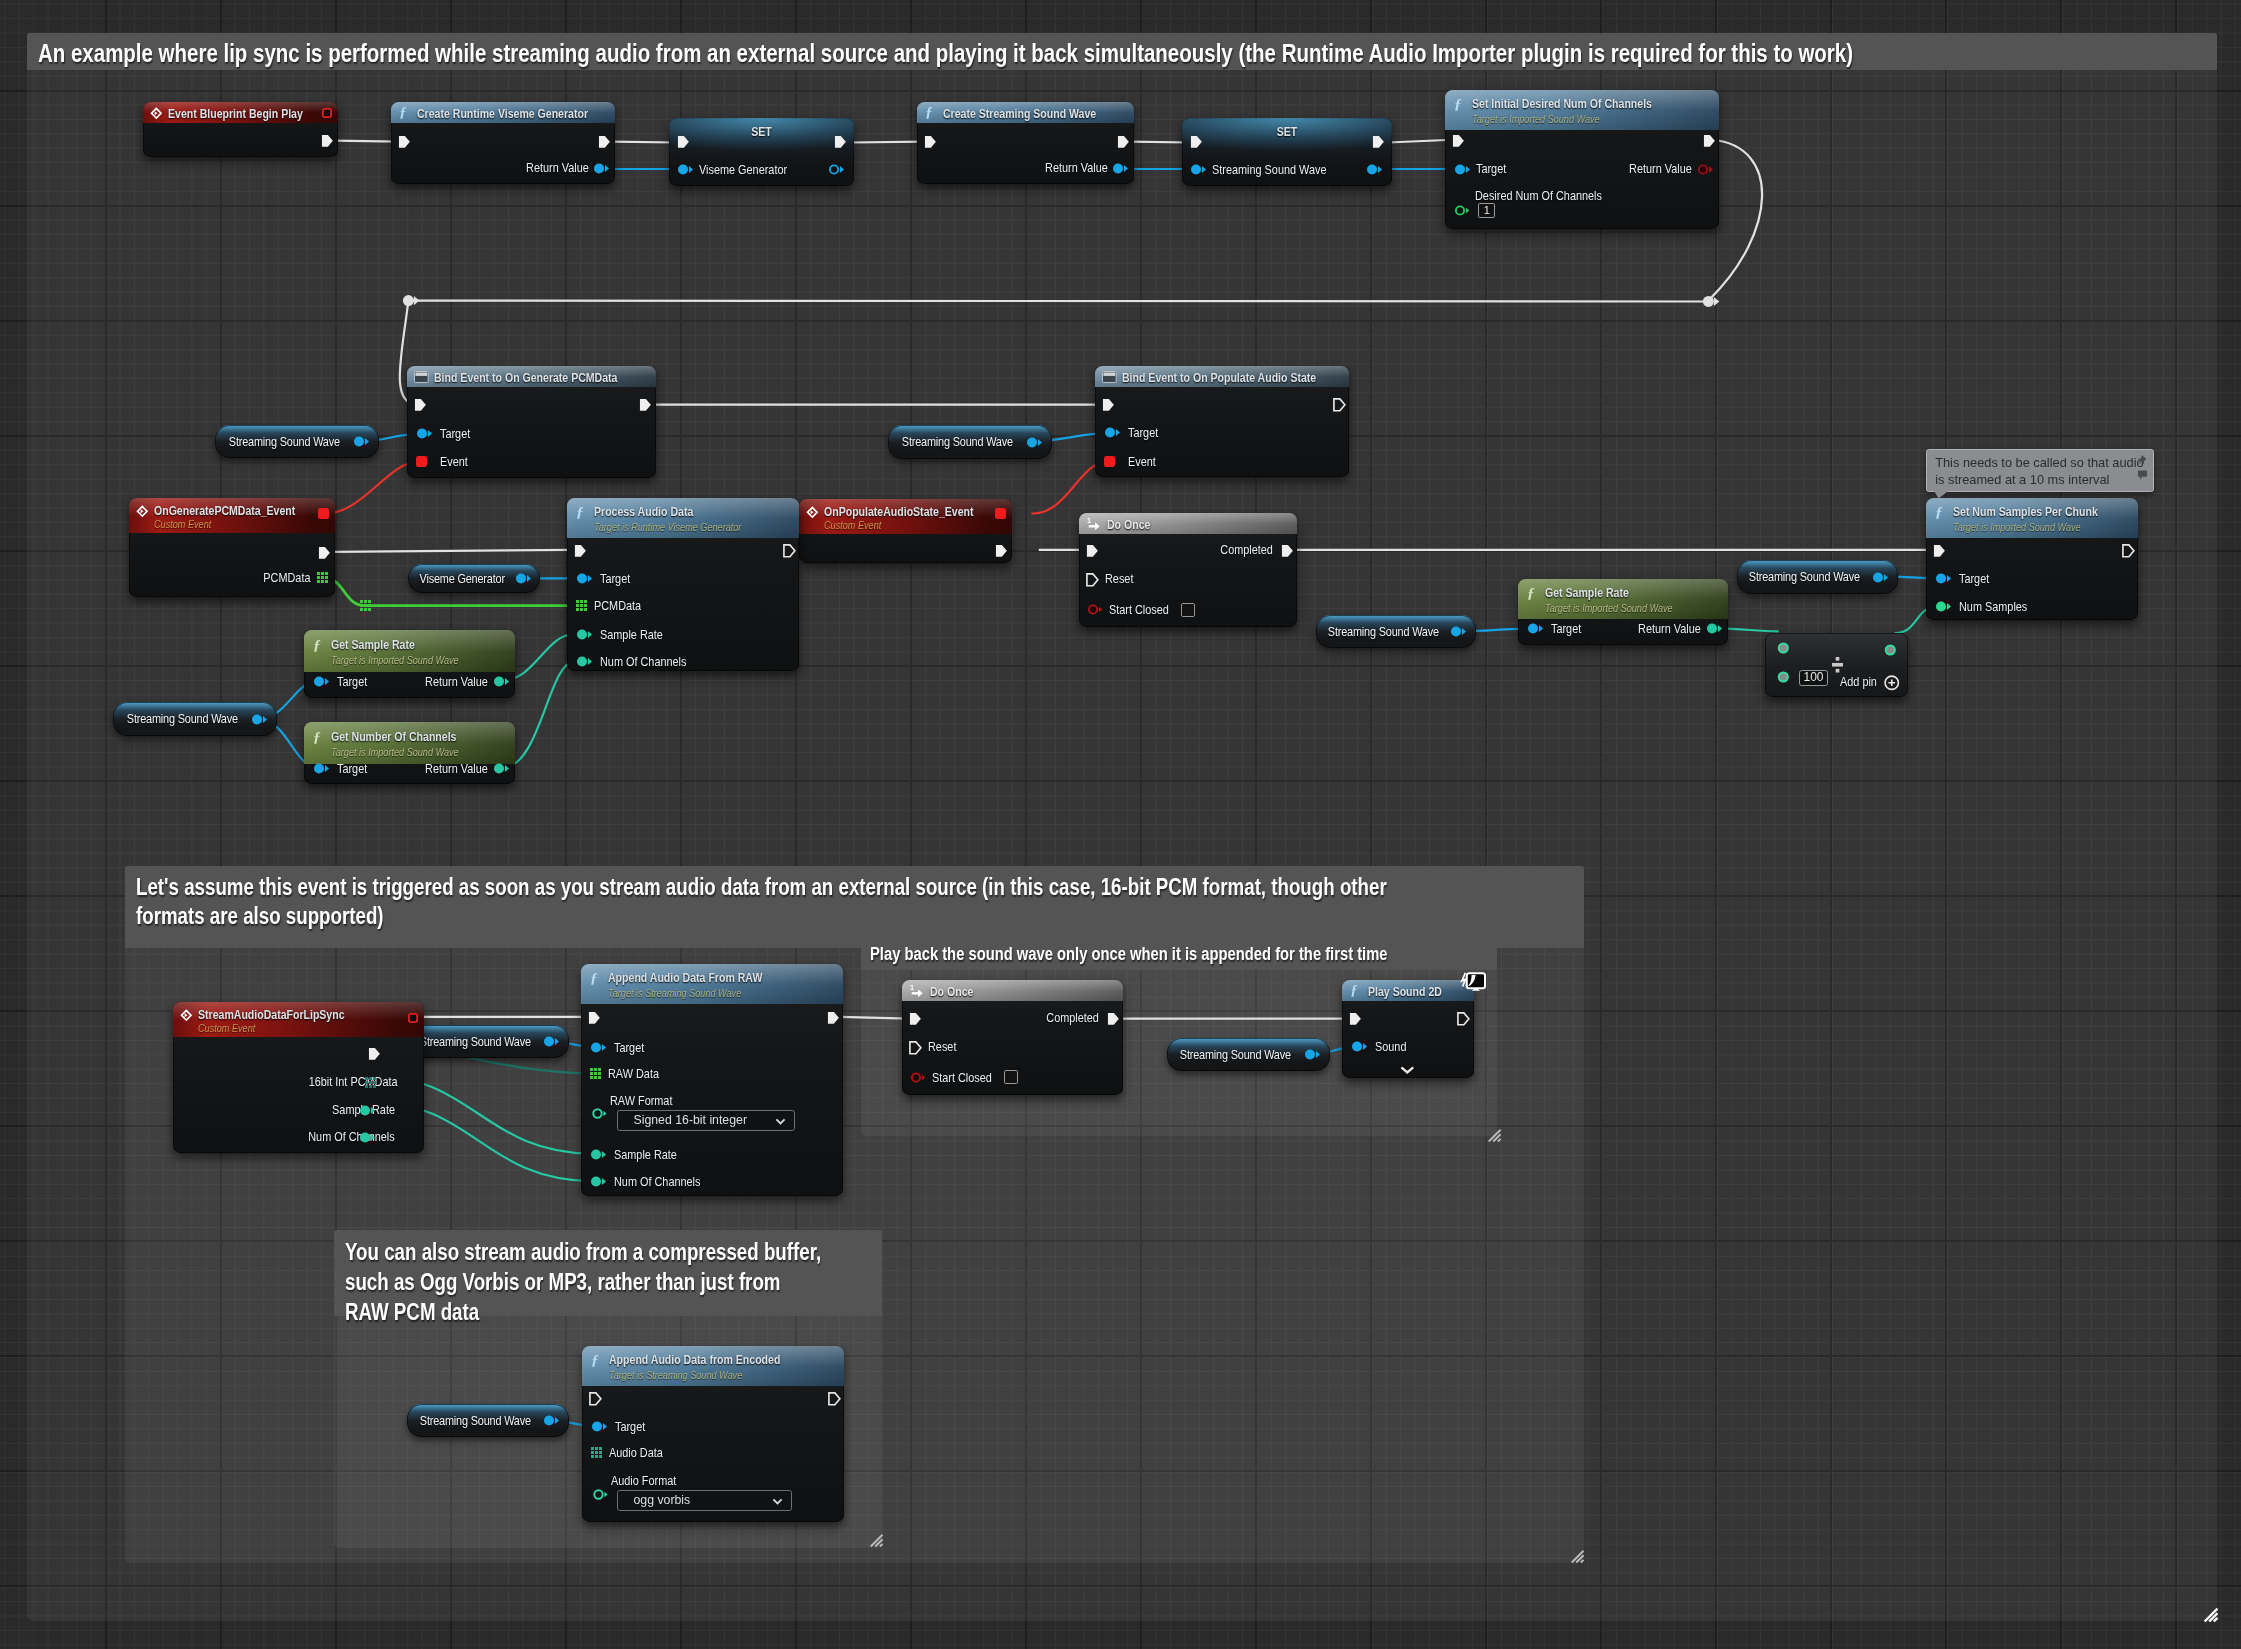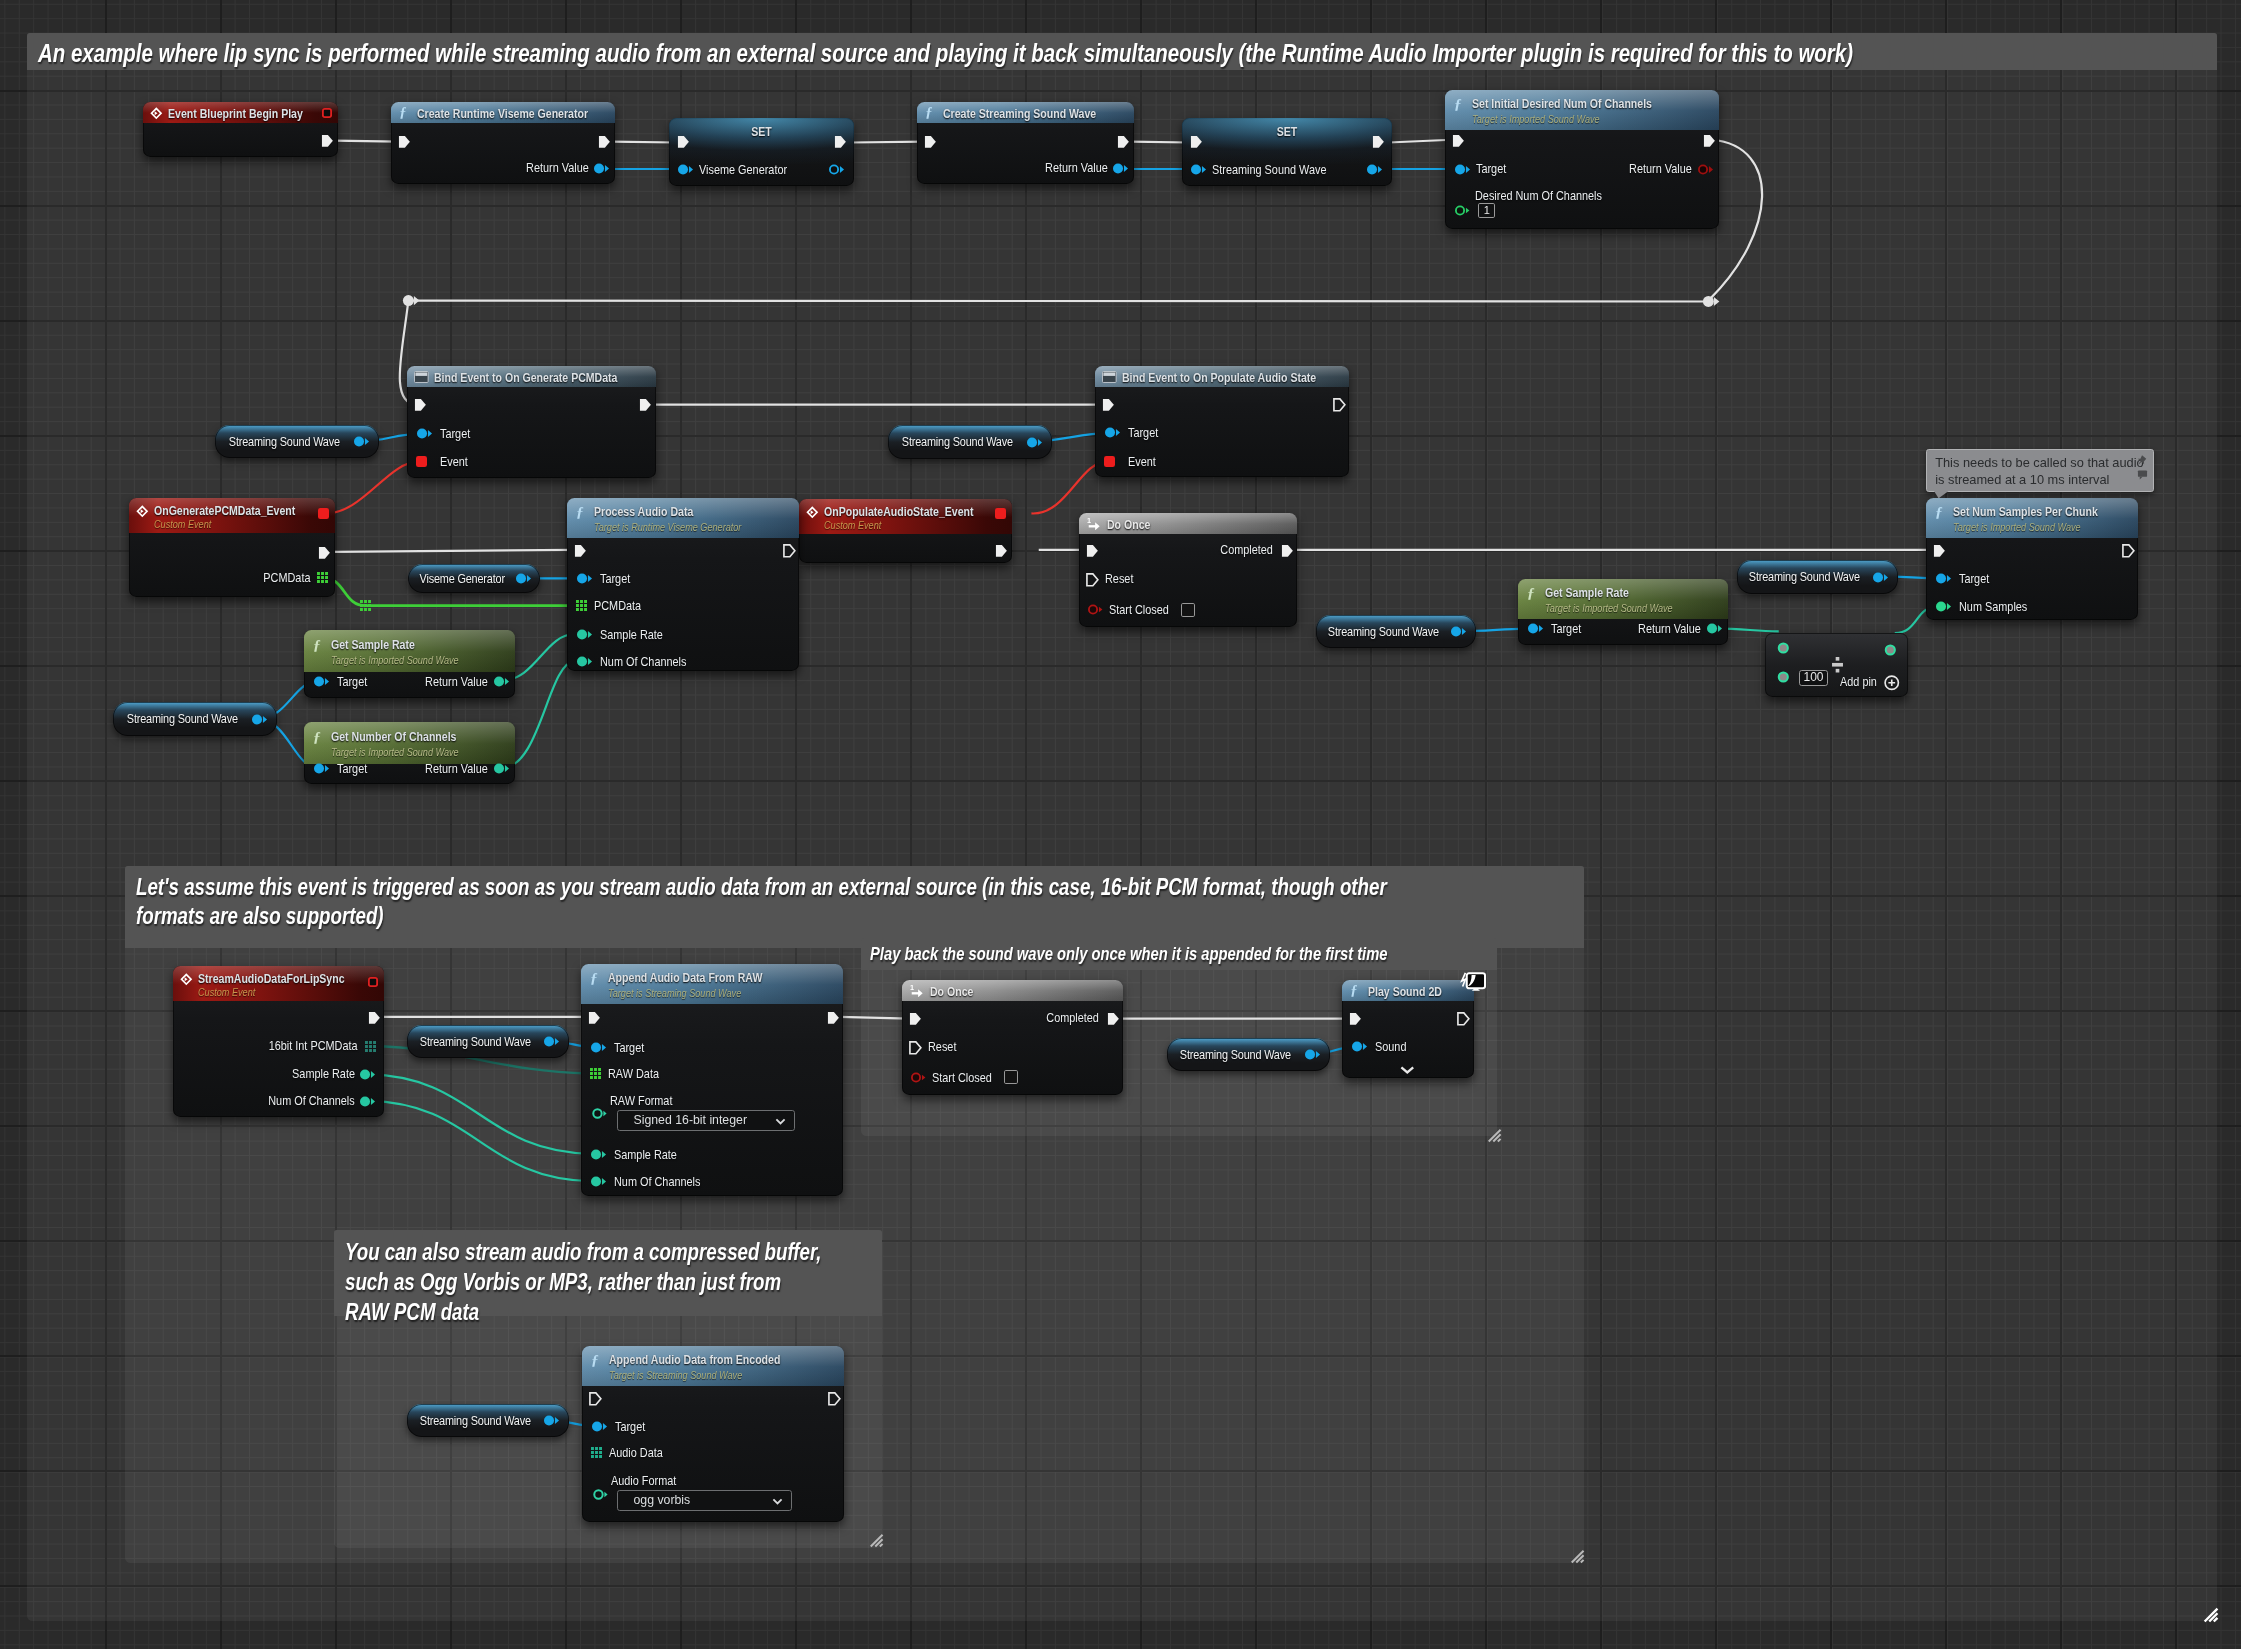--- a/index.html
+++ b/index.html
@@ -6,21 +6,21 @@
 body{position:relative;font-family:"Liberation Sans",sans-serif;-webkit-font-smoothing:antialiased;
 background-color:#2a2a2a;
 background-image:
  linear-gradient(#1e1e1e 1.8px,transparent 1.8px),
  linear-gradient(90deg,#1e1e1e 1.8px,transparent 1.8px),
  linear-gradient(#343434 1.3px,transparent 1.3px),
  linear-gradient(90deg,#343434 1.3px,transparent 1.3px);
 background-size:115px 115px,115px 115px,14.4px 14.4px,14.4px 14.4px;
 background-position:-10px -25px,-10px -25px,-10px -25px,-10px -25px;}
 .cbody{position:absolute;background:rgba(255,255,255,0.055);border-radius:0 0 5.5px 5.5px;z-index:1}
-.cbar{position:absolute;background:#545454;border-radius:2.7px 2.7px 0 0;z-index:2;color:#fff;font-weight:bold;text-shadow:0.9px 1.8px 1.8px rgba(0,0,0,.6);white-space:pre;font-style:italic;}
+.cbar{position:absolute;background:#545454;border-radius:2.7px 2.7px 0 0;z-index:2;color:#fff;font-weight:bold;text-shadow:0.9px 1.8px 1.8px rgba(0,0,0,.6);white-space:pre;}
 .rsz{position:absolute;z-index:2}
 .n{position:absolute;border-radius:7.3px;background:linear-gradient(180deg,#1d1e20 0%,#151618 35%,#0f1011 100%);box-shadow:0 4.6px 9.1px rgba(0,0,0,.55),inset 0 0 0 0.9px rgba(0,0,0,.55);z-index:4}
 .hdr{position:absolute;left:0;right:0;top:0;border-radius:7.3px 7.3px 0 0;overflow:hidden}
 .hred{background:linear-gradient(180deg,rgba(255,255,255,.20),rgba(255,255,255,0) 52%),linear-gradient(90deg,#6a0f0c,#9d1a14 14%,#7e130f 42%,#3a0806 88%,#320705 100%)}
 .hblue{background:linear-gradient(180deg,rgba(255,255,255,.30),rgba(255,255,255,.03) 52%,rgba(0,0,0,.14)),linear-gradient(90deg,#608cab,#4d7a99 38%,#2a4760 100%)}
 .hgreen{background:linear-gradient(180deg,rgba(255,255,255,.26),rgba(255,255,255,.03) 52%,rgba(0,0,0,.14)),linear-gradient(90deg,#68823f,#556d33 40%,#2e3d1a 100%)}
 .hbind{background:linear-gradient(180deg,rgba(255,255,255,.30),rgba(255,255,255,.04) 52%,rgba(0,0,0,.12)),linear-gradient(90deg,#6f8ba0,#56707f 40%,#2b3a44 100%)}
 .hgrey{background:linear-gradient(180deg,rgba(255,255,255,.32),rgba(255,255,255,.05) 52%,rgba(0,0,0,.10)),linear-gradient(90deg,#a6a6a6,#8d8d8d 40%,#575757 100%)}
 .tl{position:absolute;font-weight:bold;font-size:13.2px;line-height:1;color:#dde2e6;text-shadow:0 0.9px 1.8px #000;white-space:nowrap;transform:scaleX(0.8);transform-origin:0 0}
 .tlc{transform-origin:50% 0}
@@ -503,21 +503,21 @@
 <div class="pill" style="left:408px;top:564px;width:132px;height:29px;line-height:29px;padding-right:24px;font-size:12.8px"><span class="ps">Viseme Generator</span>
  <svg class="p" style="right:8.2px;top:9.1px" width="15.5" height="11" viewBox="0 0 17 12">
       <circle cx="5.5" cy="6" r="5.5" fill="#16a6e8"></circle>
       <path d="M12,2.2 L16.5,6 L12,9.8 z" fill="#16a6e8"></path>
     </svg></div>
 
 <svg class="p" style="left:360px;top:600px;z-index:4" width="11" height="11" viewBox="0 0 12 12">
     <path d="M0 0h3.2v3.2H0zM4.4 0h3.2v3.2H4.4zM8.8 0h3.2v3.2H8.8zM0 4.4h3.2v3.2H0zM4.4 4.4h3.2v3.2H4.4zM8.8 4.4h3.2v3.2H8.8zM0 8.8h3.2v3.2H0zM4.4 8.8h3.2v3.2H4.4zM8.8 8.8h3.2v3.2H8.8z" fill="#3ecf38"></path>
   </svg>
 
-<div class="n" style="left:173px;top:966px;width:211px;height:151px">
+<div class="n" style="left:173px;top:1002px;width:251px;height:151px">
  <div class="hdr hred" style="height:35px"></div>
  <svg class="p" style="left:6.4px;top:5.5px" width="14.6" height="14.6" viewBox="0 0 16 16">
       <rect x="4.3" y="4.3" width="7.4" height="7.4" transform="rotate(45 8 8)" fill="none" stroke="#fff" stroke-width="1.8"></rect>
       <path d="M6.2,5.8 L9.4,8 L6.2,10.2 z" fill="#fff"></path>
     </svg>
  <span class="tl" style="left:25px;top:5.5px">StreamAudioDataForLipSync</span>
  <span class="sub" style="left:25px;top:21px;color:#c9934c">Custom Event</span>
  <div class="sq" style="right:6.4px;top:11px;width:10px;height:10px;background:#0c0c0c;box-shadow:inset 0 0 0 1.8px #e02020;border-radius:2.7px"></div>
  <svg class="p" style="left:195px;top:45px" width="12.8" height="13.7" viewBox="0 0 14 15">
       <path d="M1,1 L7.5,1 L13,7.5 L7.5,14 L1,14 Z" fill="#efefef"></path>

